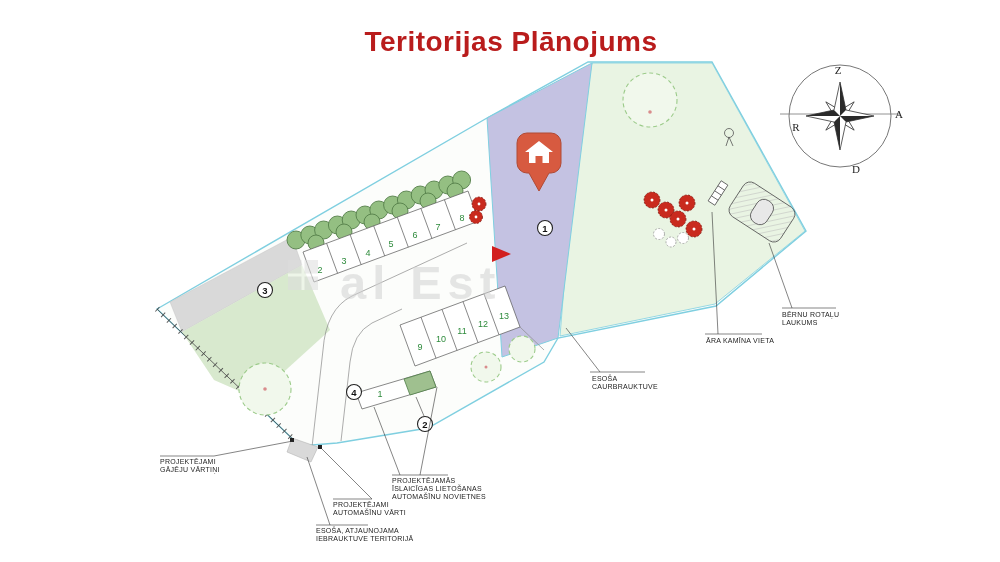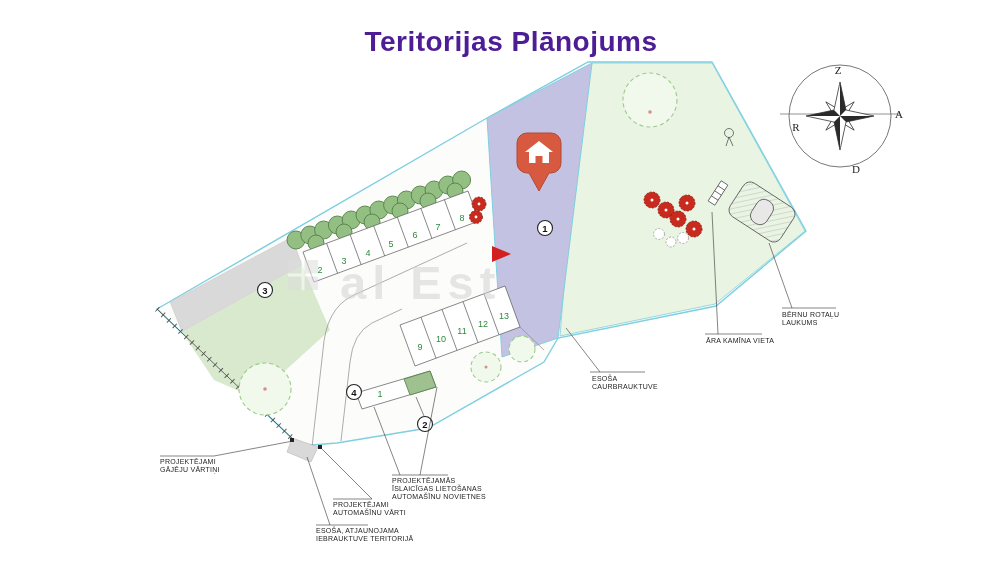--- a/index.html
+++ b/index.html
@@ -1,19 +1,19 @@
 <!DOCTYPE html>
 <html><head>
 <meta charset="utf-8">
 <style>
   html,body{margin:0;padding:0;background:#fff;}
   .canvas{position:relative;width:1000px;height:562px;background:#ffffff;overflow:hidden;
           font-family:"Liberation Sans",sans-serif;}
   .page-title{position:absolute;top:26px;left:0;right:0;text-align:center;
-              font-size:28px;font-weight:bold;color:#4c1d95;letter-spacing:.5px;margin-left:22px;}
+              font-size:28px;font-weight:bold;color:#b91c1c;letter-spacing:.5px;margin-left:22px;}
   svg{position:absolute;inset:0;}
   .lbl{font-family:"Liberation Sans",sans-serif;font-size:7px;fill:#1c1c1c;letter-spacing:.25px;}
   .stall-num{font-family:"Liberation Sans",sans-serif;font-size:9px;fill:#2E8B3C;text-anchor:middle;}
   .zone-num{font-family:"Liberation Sans",sans-serif;font-size:9.5px;font-weight:bold;fill:#111;text-anchor:middle;}
   .compass-letter{font-family:"Liberation Serif",serif;font-size:11px;fill:#222;text-anchor:middle;}
   .leader{stroke:#333;stroke-width:.6;fill:none;}
   .roadline{stroke:#8a8a8a;stroke-width:.7;fill:none;}
   .tree{fill:#F1F8EC;stroke:#9CCB8A;stroke-width:1.1;stroke-dasharray:4 3;}
   .hedge{fill:#94BF82;stroke:#557F49;stroke-width:.9;}
   .flower{fill:#C92A1E;stroke:#7E150E;stroke-width:.8;stroke-dasharray:2 1.5;}

